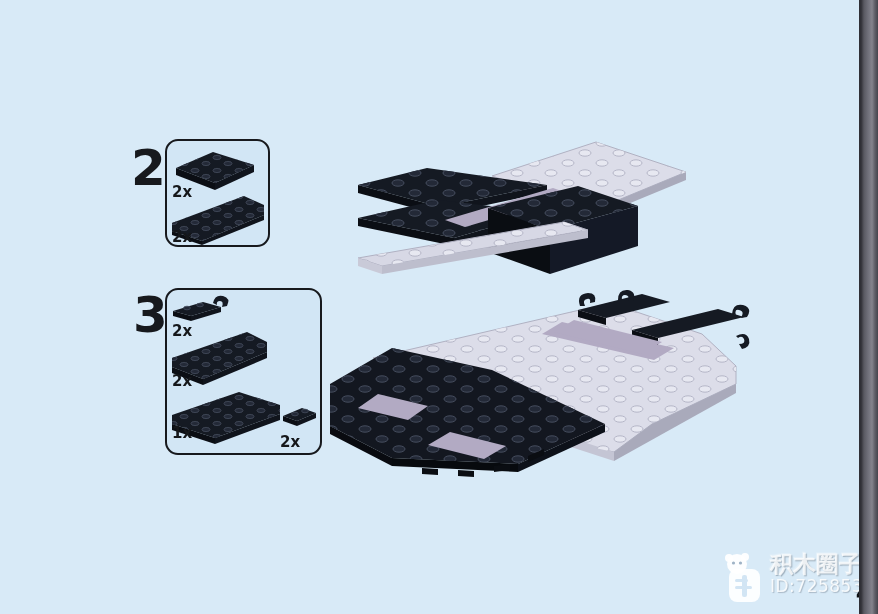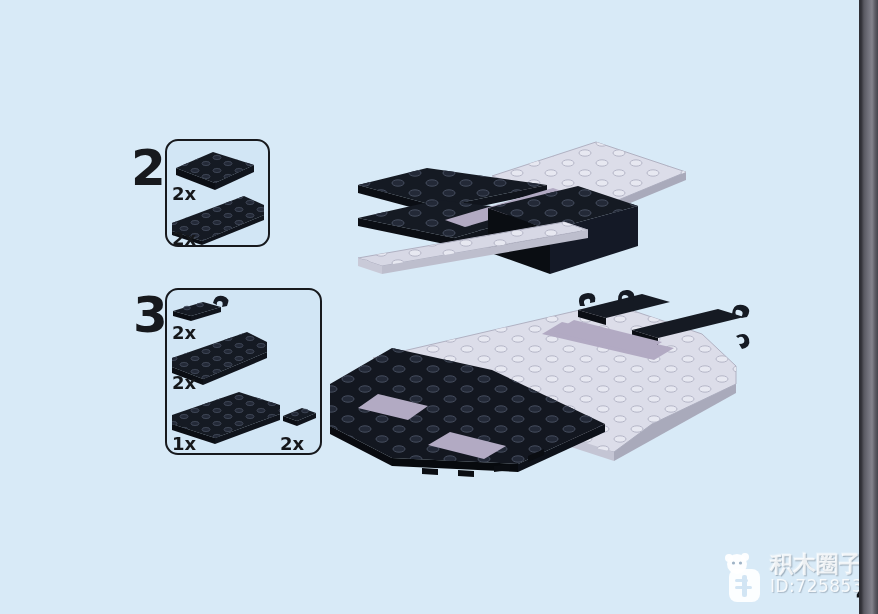--- a/index.html
+++ b/index.html
@@ -11,21 +11,21 @@
   .step-number{
     position:absolute; font-size:50px; font-weight:700; color:#17191d;
     line-height:1; letter-spacing:-1px;
   }
   .callout{
     position:absolute; border:2px solid #17191d; border-radius:13px;
     background:#d2e6f5; box-sizing:border-box;
   }
   .callout svg{position:absolute; left:0; top:0;}
   .qty{
-    position:absolute; font-size:18px; font-weight:700; color:#15171a;
+    position:absolute; font-size:15px; font-weight:700; color:#15171a;
     line-height:1;
   }
   .diagram{position:absolute;}
   .edge-strip{
     position:absolute; top:0; right:0; width:19px; height:614px;
     background:linear-gradient(90deg,#303036 0px,#303036 2px,#5a5a62 5px,
       #70707a 9px,#84848c 13px,#5e5e66 16px,#45454c 19px);
   }
   .watermark{
     position:absolute; left:722px; top:552px; display:flex; align-items:flex-start;
@@ -148,21 +148,21 @@
       <g>
         <polygon points="116,126 135,118 149,123 130,131" fill="#151a23"></polygon>
         <polygon points="116,126 130,131 130,136 116,131" fill="#0b0e14"></polygon>
         <polygon points="149,123 149,128 130,136 130,131" fill="#10141c"></polygon>
         <ellipse cx="128" cy="124" rx="3.4" ry="1.8" fill="#232937" stroke="#434b5c" stroke-width="0.8"></ellipse>
         <ellipse cx="138" cy="121" rx="3.4" ry="1.8" fill="#232937" stroke="#434b5c" stroke-width="0.8"></ellipse>
       </g>
     </svg>
     <div class="qty" style="left:5px; top:34px">2x</div>
     <div class="qty" style="left:5px; top:84px">2x</div>
-    <div class="qty" style="left:5px; top:145px">1x</div>
+    <div class="qty" style="left:5px; top:136px">1x</div>
     <div class="qty" style="left:113px; top:145px">2x</div>
   </div>
 
   <svg class="diagram" style="left:322px; top:284px" width="430" height="200" viewBox="0 0 430 200">
     <g>
       <polygon points="51,74 288,19 380,50 414,82 414,100 330,140 292,168 216,152 120,112" fill="#dcdde9" stroke="#b0b1c2" stroke-width="1"></polygon>
       <polygon points="414,100 414,109 292,177 292,168 330,140" fill="#a9aabb"></polygon>
       <polygon points="120,112 292,168 292,177 120,121" fill="#c4c5d4"></polygon>
       <polygon points="51,74 288,19 380,50 414,82 414,100 330,140 292,168 216,152 120,112" fill="url(#studL)"></polygon>
     </g>

